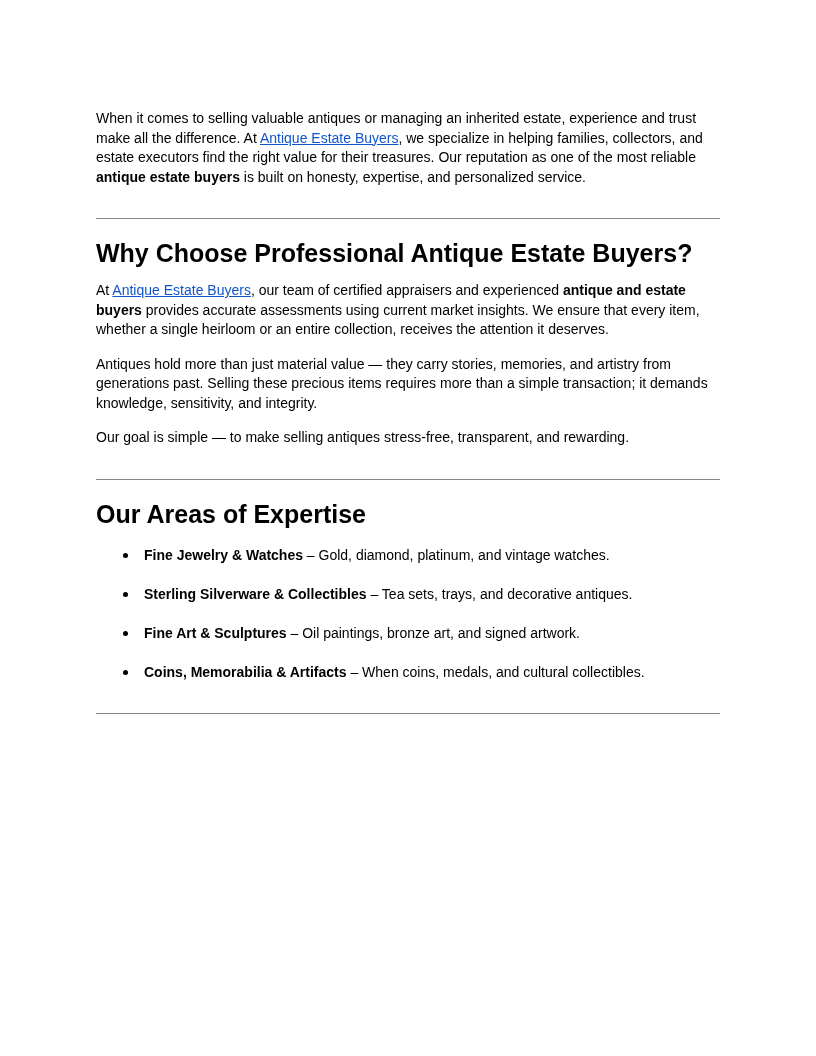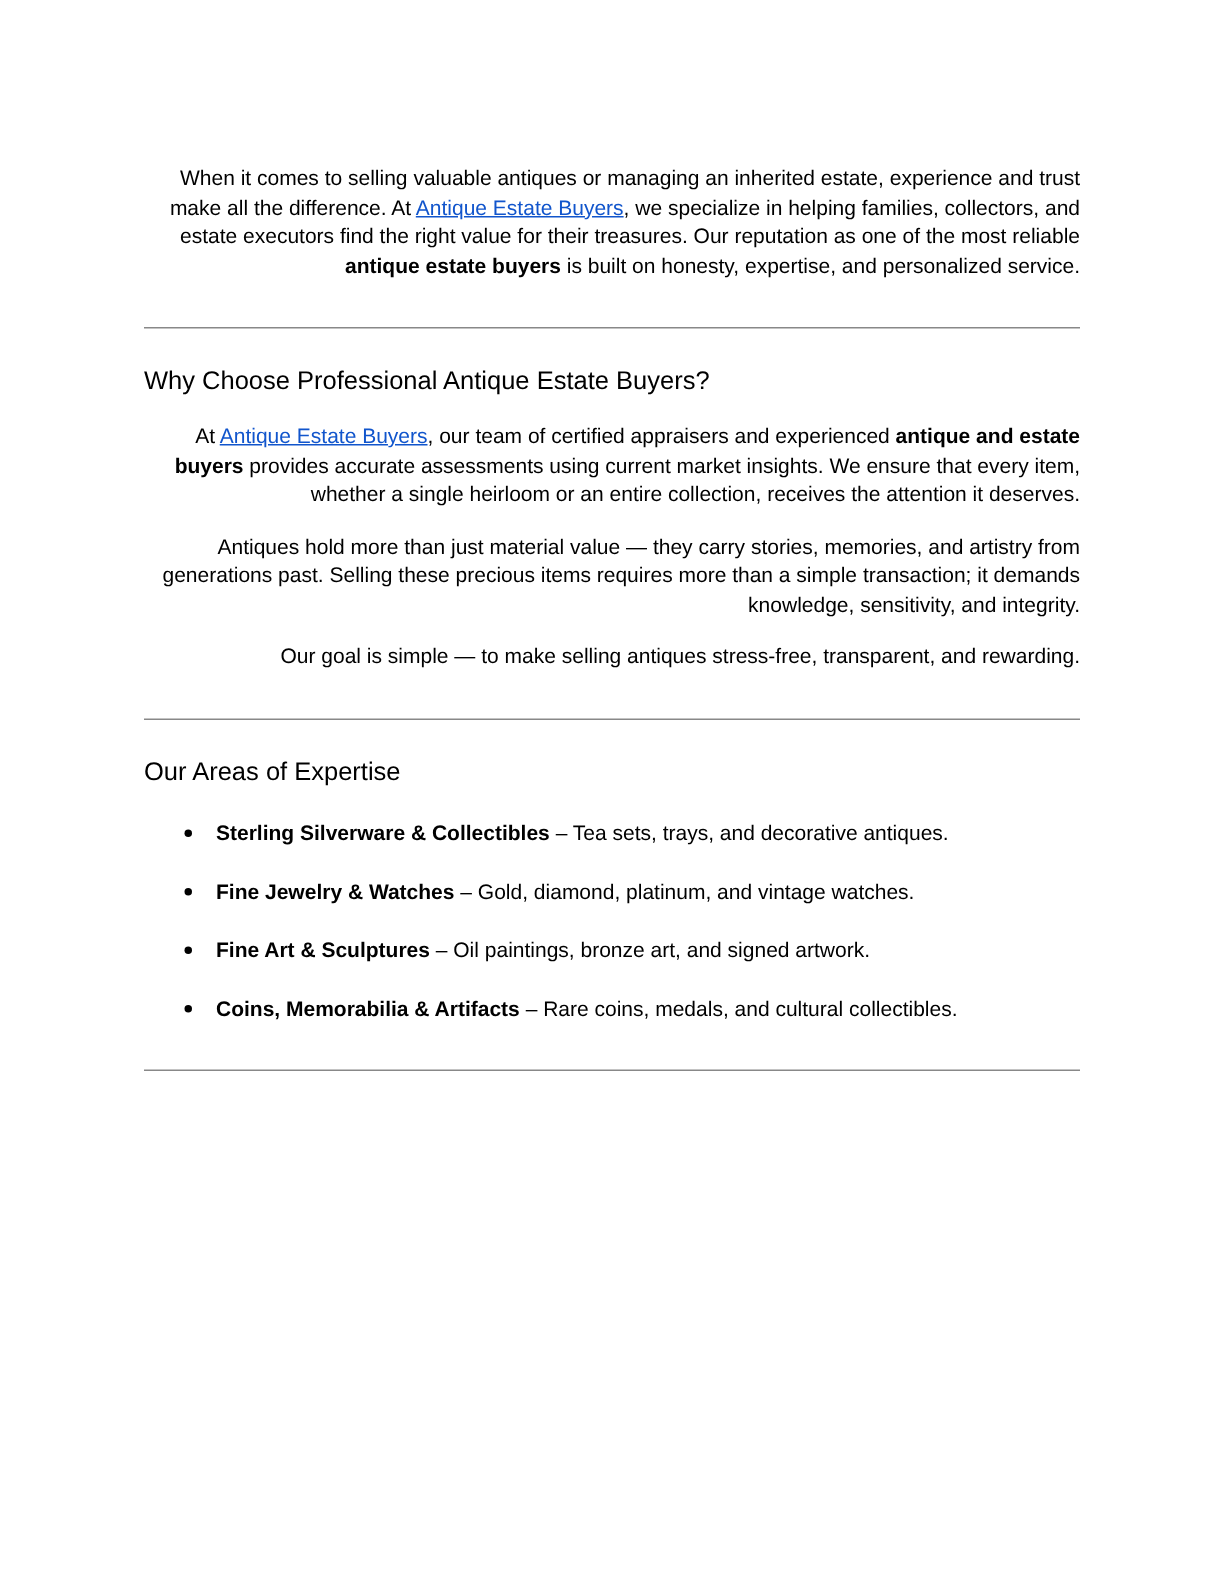--- a/index.html
+++ b/index.html
@@ -14,37 +14,36 @@
   }
   .page {
     width: 816px;
     height: 1056px;
     padding: 109px 96px 0 96px;
   }
   .body-text {
     font-size: 14px;
     line-height: 19.5px;
     margin: 0 0 15px 0;
-    text-align: right;
   }
   .b { font-weight: 700; }
   a.doc-link {
     color: #1155cc;
     text-decoration: underline;
     cursor: pointer;
   }
   hr.doc-hr {
     border: none;
     border-top: 1px solid #888888;
     margin: 31px 0 23px 0;
   }
   h2.doc-h2 {
-    font-size: 17px;
+    font-size: 25px;
     line-height: 23px;
-    font-weight: 400;
+    font-weight: 700;
     margin: 0 0 16px 0;
   }
   ul.doc-list {
     list-style: none;
     margin: 20px 0 0 0;
     padding: 0;
   }
   ul.doc-list li {
     position: relative;
     padding-left: 48px;
@@ -76,22 +75,22 @@
   <h2 class="doc-h2">Why Choose Professional Antique Estate Buyers?</h2>
   <p class="body-text"><span>At </span><a href="#" class="doc-link">Antique Estate Buyers</a><span>, our team of certified appraisers and experienced </span><span class="b">antique and estate buyers</span><span> provides accurate assessments using current market insights. We ensure that every item, whether a single heirloom or an entire collection, receives the attention it deserves.</span></p>
   <p class="body-text"><span>Antiques hold more than just material value — they carry stories, memories, and artistry from generations past. Selling these precious items requires more than a simple transaction; it demands knowledge, sensitivity, and integrity.</span></p>
   <p class="body-text"><span>Our goal is simple — to make selling antiques stress-free, transparent, and rewarding.</span></p>
 
   <hr class="doc-hr">
 
   <h2 class="doc-h2">Our Areas of Expertise</h2>
 
   <ul class="doc-list">
+      <li><span class="b">Fine Jewelry &amp; Watches</span><span> – Gold, diamond, platinum, and vintage watches.</span></li>
       <li><span class="b">Sterling Silverware &amp; Collectibles</span><span> – Tea sets, trays, and decorative antiques.</span></li>
-      <li><span class="b">Fine Jewelry &amp; Watches</span><span> – Gold, diamond, platinum, and vintage watches.</span></li>
       <li><span class="b">Fine Art &amp; Sculptures</span><span> – Oil paintings, bronze art, and signed artwork.</span></li>
-      <li><span class="b">Coins, Memorabilia &amp; Artifacts</span><span> – Rare coins, medals, and cultural collectibles.</span></li>
+      <li><span class="b">Coins, Memorabilia &amp; Artifacts</span><span> – When coins, medals, and cultural collectibles.</span></li>
     </ul>
 
 
   <hr class="doc-hr">
 
 </div>
 
 </body></html>

